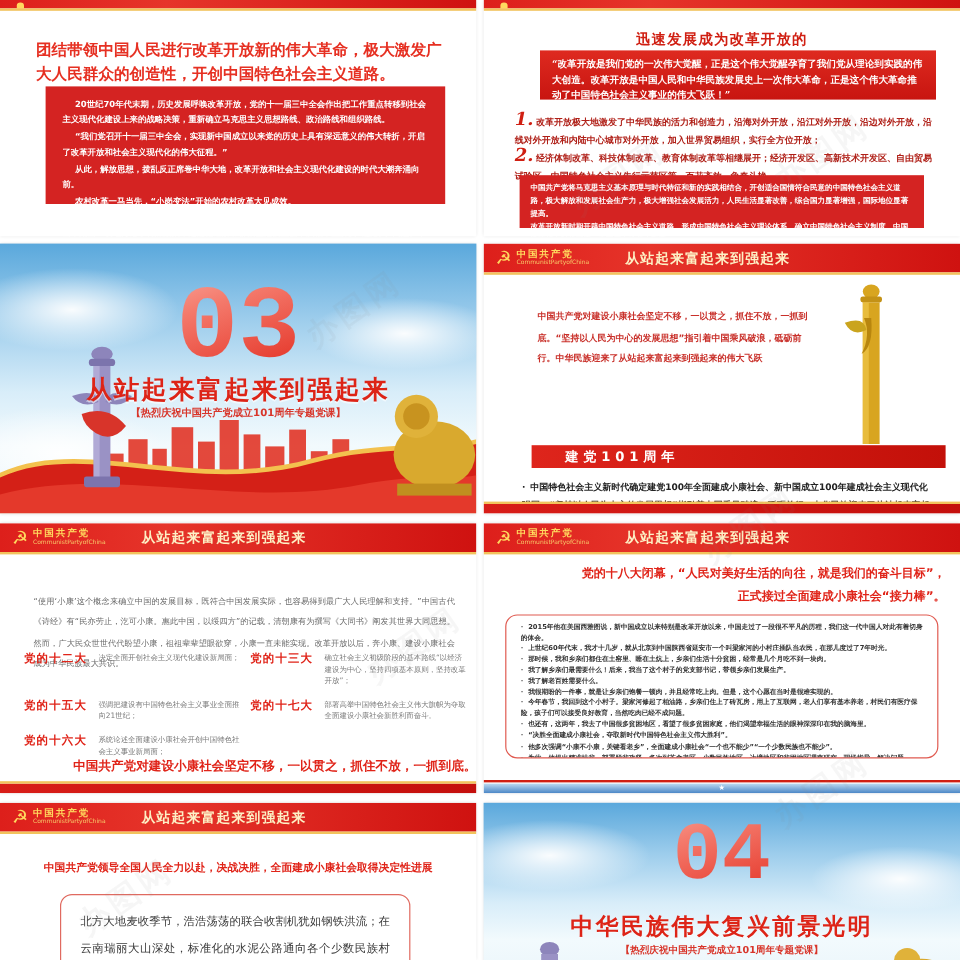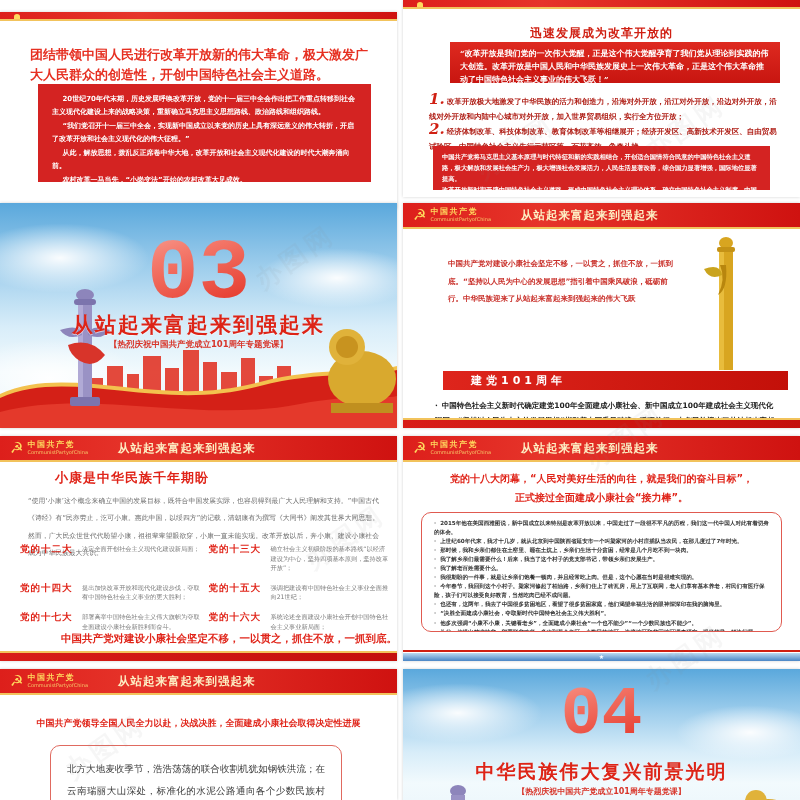--- a/index.html
+++ b/index.html
@@ -9,21 +9,21 @@
   .hdr{position:absolute;top:0;left:0;right:0;height:24px;background:linear-gradient(90deg,#dd1f1b,#e6342a 35%,#cf1210);border-bottom:2px solid #f2c35c;display:flex;align-items:center;z-index:5;}
   .emblem{color:#ffd95e;font-size:15px;line-height:1;margin:0 4px 0 10px;}
   .hdr-org{line-height:1.1;}
   .hdr-org .cn{color:#ffd95e;font-size:8px;font-weight:bold;letter-spacing:1.5px;}
   .hdr-org .en{color:#f7c96a;font-size:5px;}
   .hdr-title{color:#fdf0c5;font-size:11.5px;font-weight:bold;margin-left:30px;letter-spacing:1px;font-family:"DejaVu Serif",serif;}
   .sfooter{position:absolute;left:0;right:0;bottom:0;height:8px;background:linear-gradient(90deg,#d81d18,#c40f0c);border-top:2px solid #f2c35c;z-index:5;}
   .sliver{position:absolute;top:0;left:0;right:0;height:7px;background:linear-gradient(90deg,#dd1f1b,#e6342a 35%,#cf1210);border-bottom:2px solid #f2c35c;}
   .sliver .dot{position:absolute;left:14px;top:2px;width:6px;height:5px;background:#ffd95e;border-radius:50% 50% 0 0;}
   
-  #s1{left:0;top:12px;height:197px;}
+  #s1{left:0;top:0;height:197px;}
   #s1 .heading{position:absolute;left:30px;top:33px;width:345px;color:#e63022;font-size:13px;font-weight:bold;line-height:1.55;}
   #s1 .redbox{position:absolute;left:38px;right:26px;top:72px;height:98px;background:#d42322;color:#fff;font-size:7px;font-weight:bold;line-height:1.92;padding:9px 14px;box-sizing:border-box;}
   #s1 .redbox p{margin:0;text-indent:1.5em;}
   
   #s2{left:403px;top:0;height:197px;}
   #s2 .title{position:absolute;left:0;right:0;top:25px;text-align:center;color:#d01f12;font-size:12px;font-weight:bold;letter-spacing:1px;}
   #s2 .quote{position:absolute;left:22px;right:20px;top:42px;height:41px;background:linear-gradient(180deg,#de2a20,#c81510);color:#fff;font-size:8px;font-weight:bold;line-height:1.62;padding:5px 10px;box-sizing:border-box;font-family:"DejaVu Serif",serif;margin-left:25px;}
   .pt{position:absolute;left:26px;right:18px;color:#b02018;font-size:7.5px;font-weight:bold;line-height:1.6;}
   .pt .num{color:#d01f12;font-size:15px;font-style:italic;font-family:"DejaVu Serif",serif;margin-right:2px;}
   #s2 .p1{top:87px;}
@@ -47,21 +47,21 @@
   #s5{left:0;top:436px;height:225px;}
   #s5 .title{position:absolute;left:55px;top:33px;color:#e02419;font-size:13px;font-weight:bold;letter-spacing:1px;}
   #s5 .para{position:absolute;left:28px;right:18px;top:57px;color:#6b6b6b;font-size:6.8px;line-height:2.55;text-align:justify;}
   #s5 .congrid{position:absolute;left:20px;right:8px;top:107px;display:grid;grid-template-columns:1fr 1fr;grid-column-gap:8px;grid-row-gap:9px;}
   .cong{display:flex;align-items:flex-start;}
   .cname{flex:0 0 62px;color:#e02419;font-size:9.5px;font-weight:bold;letter-spacing:1px;}
   .cdesc{flex:1;color:#7a7a7a;font-size:6.2px;line-height:1.55;padding-top:1px;}
   #s5 .slogan{position:absolute;left:0;right:0;top:196px;text-align:right;color:#e02419;font-size:10.5px;font-weight:bold;}
   
   #s6{left:403px;top:436px;height:225px;}
-  #s6 .title{position:absolute;left:12px;right:12px;top:34px;text-align:center;color:#e02419;font-size:10px;font-weight:bold;line-height:1.85;}
+  #s6 .title{position:absolute;left:12px;right:12px;top:34px;text-align:right;color:#e02419;font-size:10px;font-weight:bold;line-height:1.85;}
   #s6 .box{position:absolute;left:18px;right:18px;top:76px;height:120px;border:1px solid #e05a50;border-radius:10px;padding:6px 12px;box-sizing:border-box;overflow:hidden;}
   #s6 .box ul{margin:0;padding:0;list-style:none;}
   #s6 .box li{color:#333;font-size:5.6px;font-weight:bold;line-height:1.62;}
   #s6 .box li::before{content:"·";color:#555;margin-right:4px;}
   #s6 .redline{position:absolute;left:0;right:0;bottom:9px;height:2px;background:#d01f12;}
   #s6 .bluestrip{position:absolute;left:0;right:0;bottom:0;height:8px;background:linear-gradient(180deg,#bcd9f0,#4a86c6);text-align:center;color:#fff;font-size:6px;line-height:8px;}
   
   #s7{left:0;top:669px;height:131px;}
   #s7 .title{position:absolute;left:15px;right:15px;top:48px;text-align:center;color:#e02419;font-size:9px;font-weight:bold;}
   #s7 .box{position:absolute;left:50px;right:55px;top:76px;height:160px;border:1px solid #e06a60;border-radius:10px;padding:12px 16px;box-sizing:border-box;color:#3a3a3a;font-size:9.5px;line-height:2.3;font-family:"DejaVu Serif",serif;text-align:justify;}
@@ -178,34 +178,29 @@
 
   <div class="slide" id="s5">
     <div class="hdr">
       <span class="emblem">☭</span>
       <div class="hdr-org">
         <div class="cn">中国共产党</div>
         <div class="en">CommunistPartyofChina</div>
       </div>
       <div class="hdr-title">从站起来富起来到强起来</div>
     </div>
-    <div class="title">小康是中华民族千年期盼</div>
     <div class="para">“使用‘小康’这个概念来确立中国的发展目标，既符合中国发展实际，也容易得到最广大人民理解和支持。”中国古代《诗经》有“民亦劳止，汔可小康。惠此中国，以绥四方”的记载，清朝康有为撰写《大同书》阐发其世界大同思想。然而，广大民众世世代代盼望小康，祖祖辈辈望眼欲穿，小康一直未能实现。改革开放以后，奔小康、建设小康社会成为中华民族最大共识。</div>
     <div class="congrid">
       <div class="cong">
           <span class="cname">党的十二大</span>
           <span class="cdesc">决定全面开创社会主义现代化建设新局面；</span>
         </div>
       <div class="cong">
           <span class="cname">党的十三大</span>
           <span class="cdesc">确立社会主义初级阶段的基本路线“以经济建设为中心，坚持四项基本原则，坚持改革开放”；</span>
-        </div>
-      <div class="cong">
-          <span class="cname">党的十四大</span>
-          <span class="cdesc">提出加快改革开放和现代化建设步伐，夺取有中国特色社会主义事业的更大胜利；</span>
         </div>
       <div class="cong">
           <span class="cname">党的十五大</span>
           <span class="cdesc">强调把建设有中国特色社会主义事业全面推向21世纪；</span>
         </div>
       <div class="cong">
           <span class="cname">党的十七大</span>
           <span class="cdesc">部署高举中国特色社会主义伟大旗帜为夺取全面建设小康社会新胜利而奋斗。</span>
         </div>
       <div class="cong">

